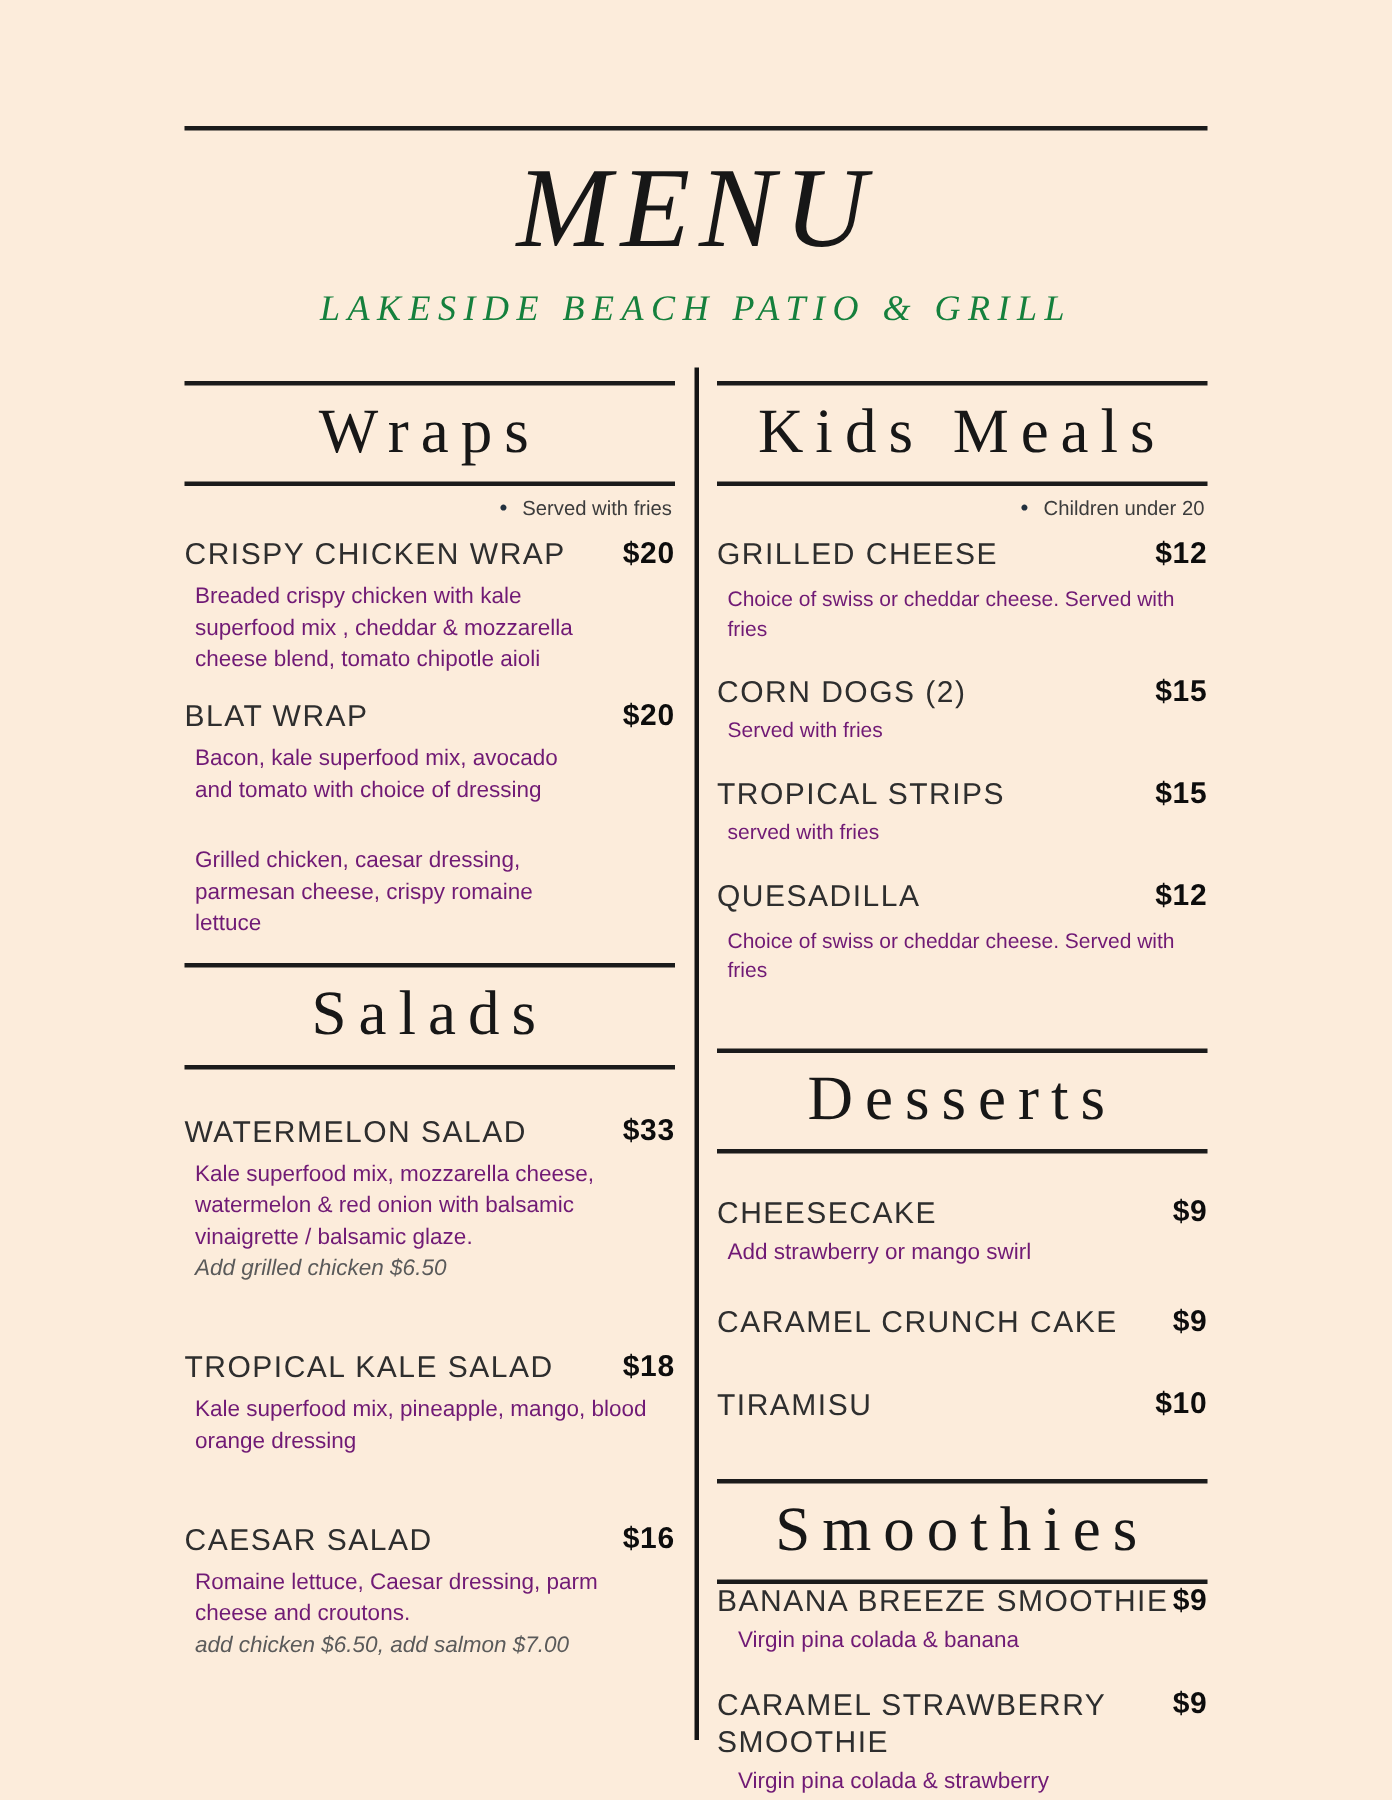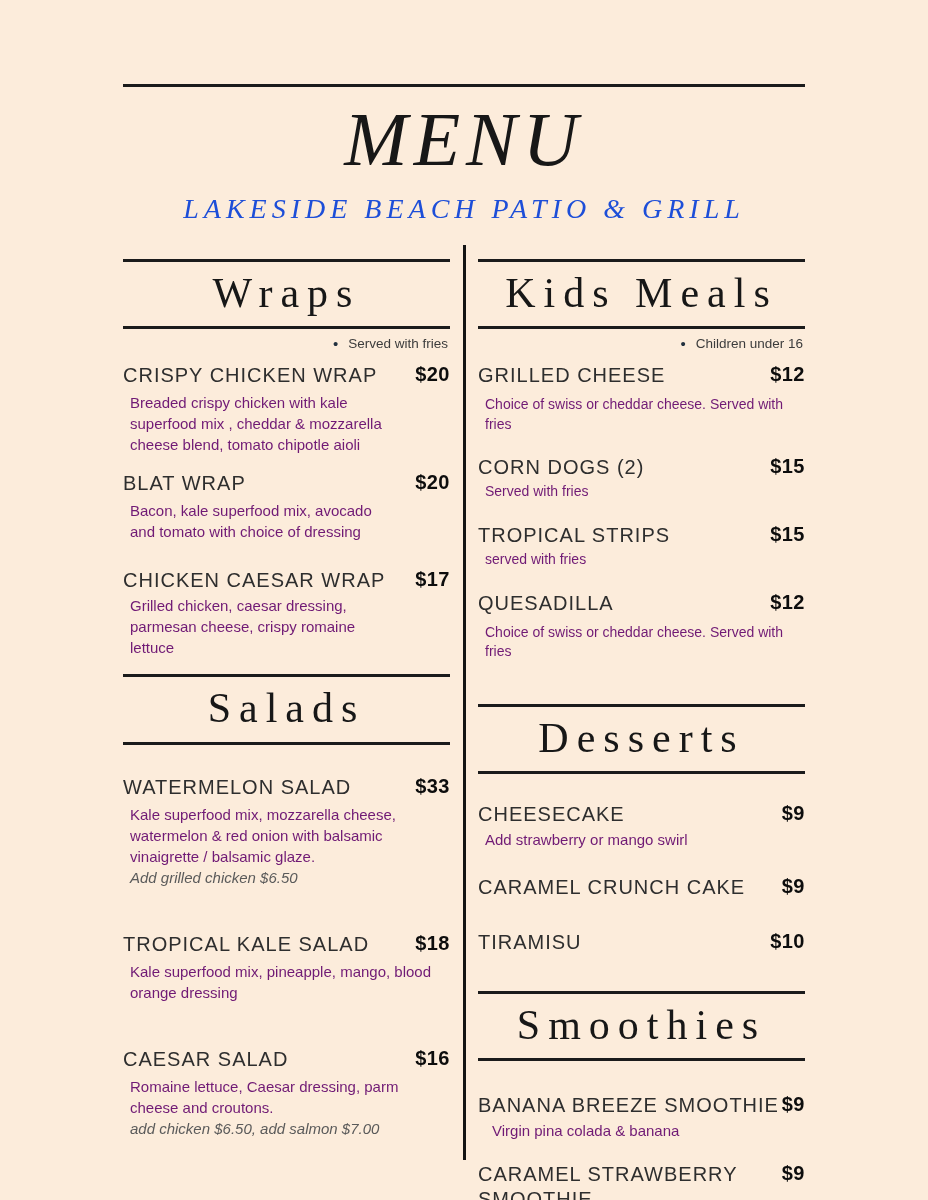--- a/index.html
+++ b/index.html
@@ -4,21 +4,21 @@
 <style>
   html,body{margin:0;padding:0;}
   body{background:#fcecdb;font-family:"Liberation Sans",sans-serif;}
   .page{position:relative;width:928px;height:1200px;background:#fcecdb;overflow:hidden;}
 
   
   .header{padding-top:84px;text-align:center;font-style:italic;}
   .top-rule{width:682px;margin:0 auto;border:0;border-top:3px solid #1b1b1b;}
   .menu-title{font-family:"Liberation Serif",serif;font-size:76px;font-weight:400;
     color:#171717;letter-spacing:6px;line-height:1;margin:14px 0 0 0;}
-  .menu-subtitle{font-family:"Liberation Serif",serif;font-size:28px;color:#1d4ed8;
+  .menu-subtitle{font-family:"Liberation Serif",serif;font-size:24px;color:#15803d;
     letter-spacing:5px;margin-top:16px;}
 
   
   .columns{display:flex;justify-content:space-between;padding:0 123px;margin-top:34px;}
   .col{width:327px;}
   .v-divider{position:absolute;left:463px;top:245px;width:3px;height:915px;background:#141414;}
 
   
   .section-head{border-top:3px solid #1b1b1b;border-bottom:3px solid #1b1b1b;
     text-align:center;padding:7px 0 9px 0;}
@@ -45,21 +45,21 @@
   .item-gap-lg{margin-top:26px;}
   .sec-salads{margin-top:10px;}
   .sec-salads .section-head{margin-bottom:30px;}
   .sec-salads .item{margin-bottom:44px;}
   .sec-kids .item{margin-bottom:21px;}
   .sec-desserts{margin-top:42px;}
   .sec-desserts .section-head{margin-bottom:28px;}
   .sec-desserts .item{margin-bottom:25px;}
   .sec-desserts .item.no-desc{margin-bottom:30px;}
   .sec-smoothies{margin-top:36px;}
-  .sec-smoothies .section-head{margin-bottom:32px;text-align:center;}
+  .sec-smoothies .section-head{text-align:center;}
   .sec-smoothies .item{margin-bottom:21px;}
   .smoothie-desc{margin-left:14px;}
 </style>
 </head>
 <body>
 
 <div class="page">
 
   <div class="header">
     <hr class="top-rule">
@@ -93,24 +93,20 @@
 
         <div class="item">
           <div class="item-row">
             <span class="item-name">BLAT WRAP</span>
             <span class="item-price">$20</span>
           </div>
           <p class="item-desc w250">Bacon, kale superfood mix, avocado and tomato with choice of dressing</p>
         </div>
 
         <div class="item item-gap-lg">
-          <div class="item-row">
-            <span class="item-name">CHICKEN CAESAR WRAP</span>
-            <span class="item-price">$17</span>
-          </div>
           <p class="item-desc w250 tight">Grilled chicken, caesar dressing, parmesan cheese, crispy romaine lettuce</p>
         </div>
       </div>
 
       <div class="section sec-salads">
         <div class="section-head">
           <h2>Salads</h2>
         </div>
 
         <div class="item">
@@ -142,21 +138,21 @@
     </div>
 
     <div class="col">
 
       <div class="section sec-kids">
         <div class="section-head">
           <h2>Kids Meals</h2>
         </div>
         <div class="section-note">
           <span class="bullet">•</span>
-          <span>Children under 16</span>
+          <span>Children under 20</span>
         </div>
 
         <div class="item">
           <div class="item-row">
             <span class="item-name">GRILLED CHEESE</span>
             <span class="item-price">$12</span>
           </div>
           <p class="item-desc kids-desc">Choice of swiss or cheddar cheese. Served with fries</p>
         </div>
 

